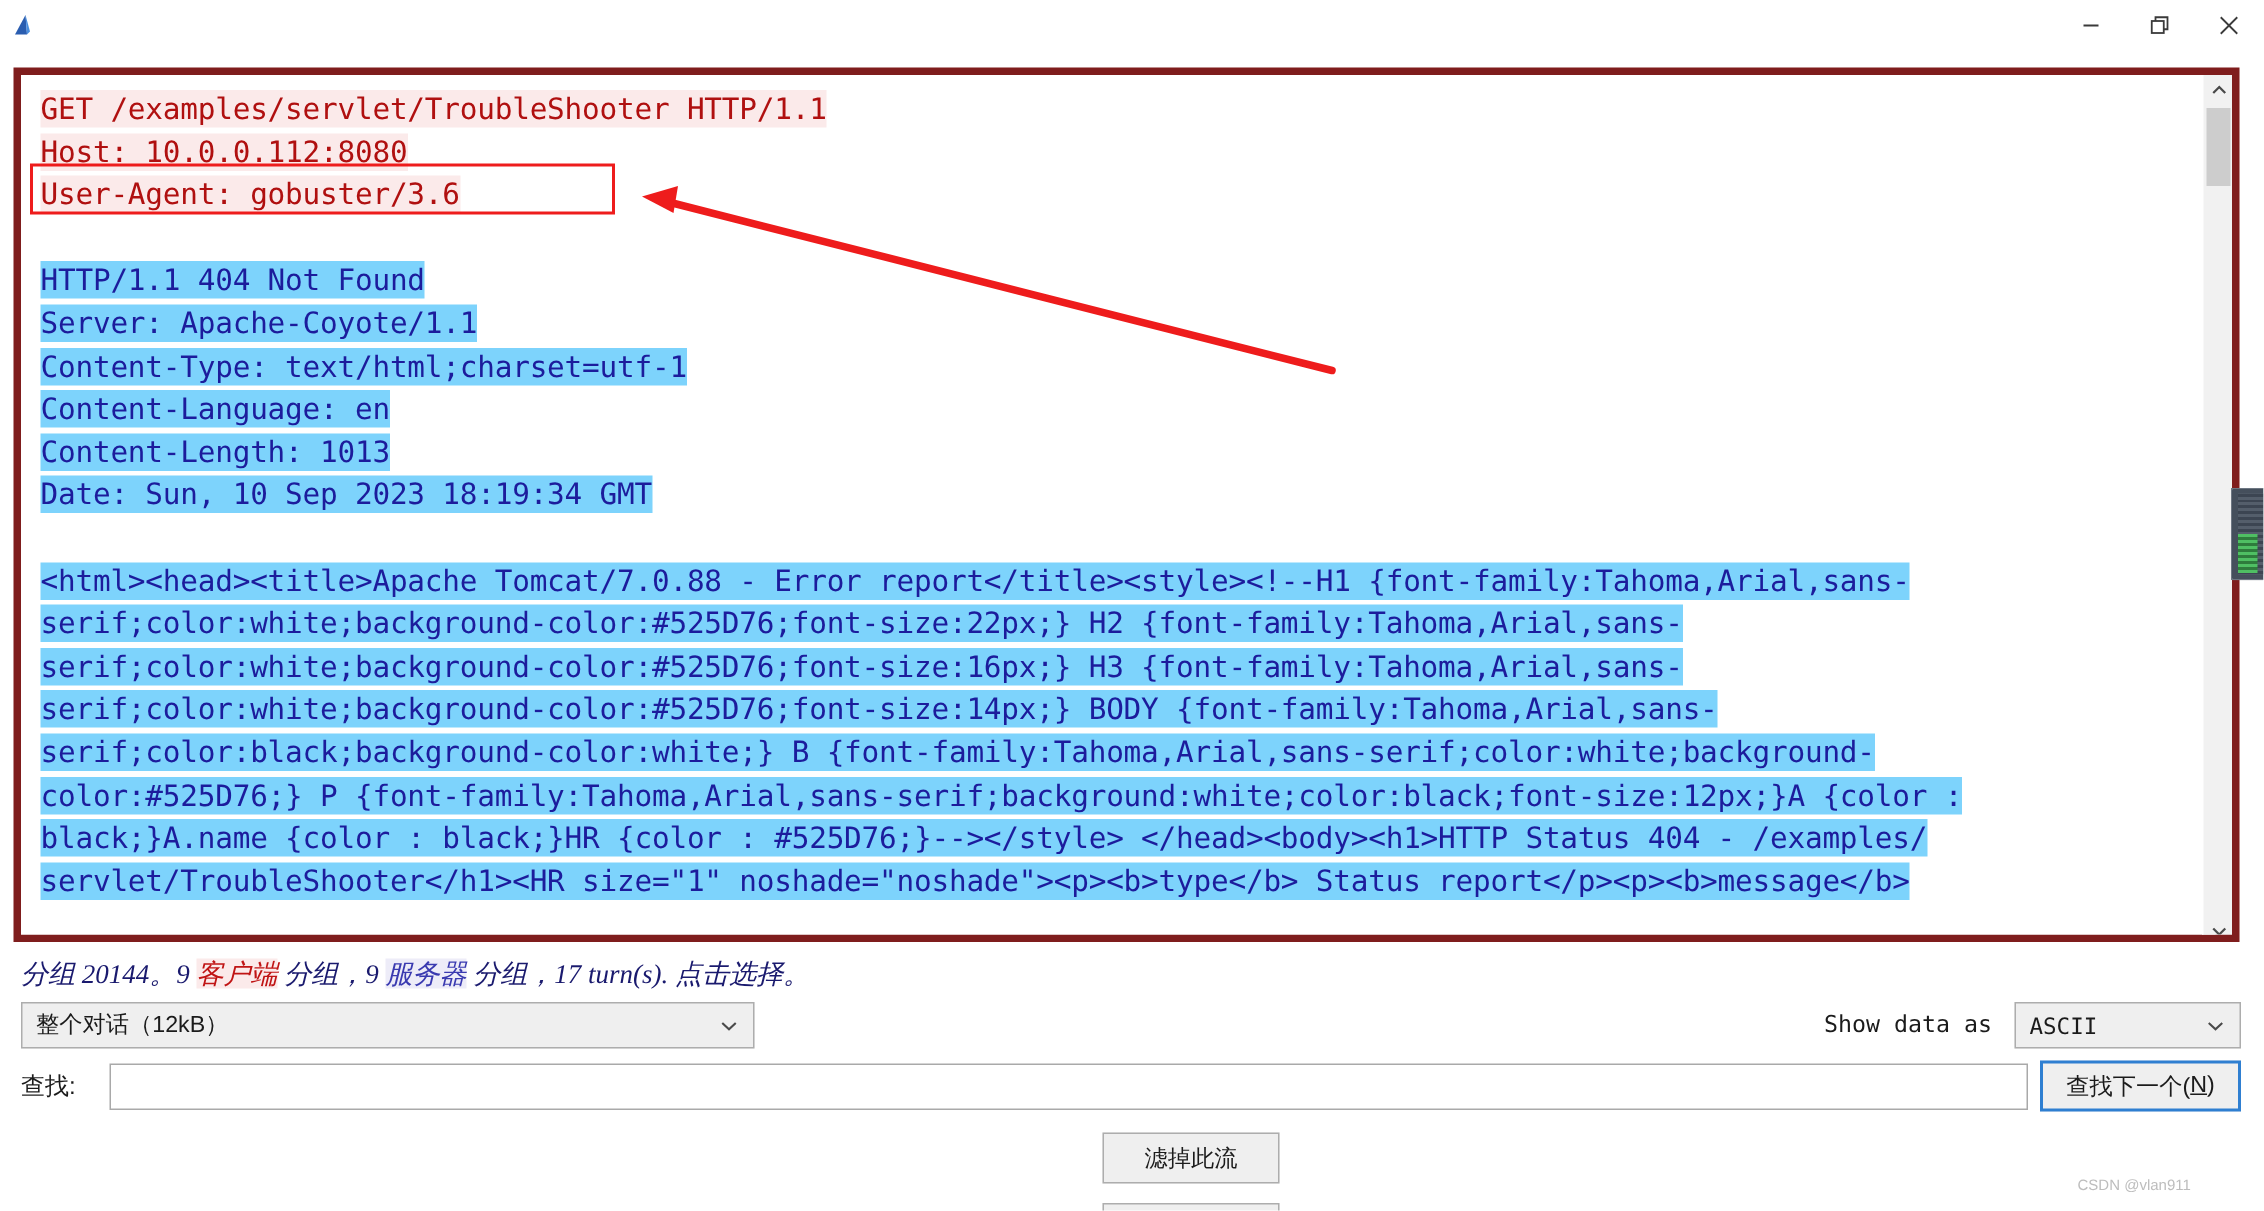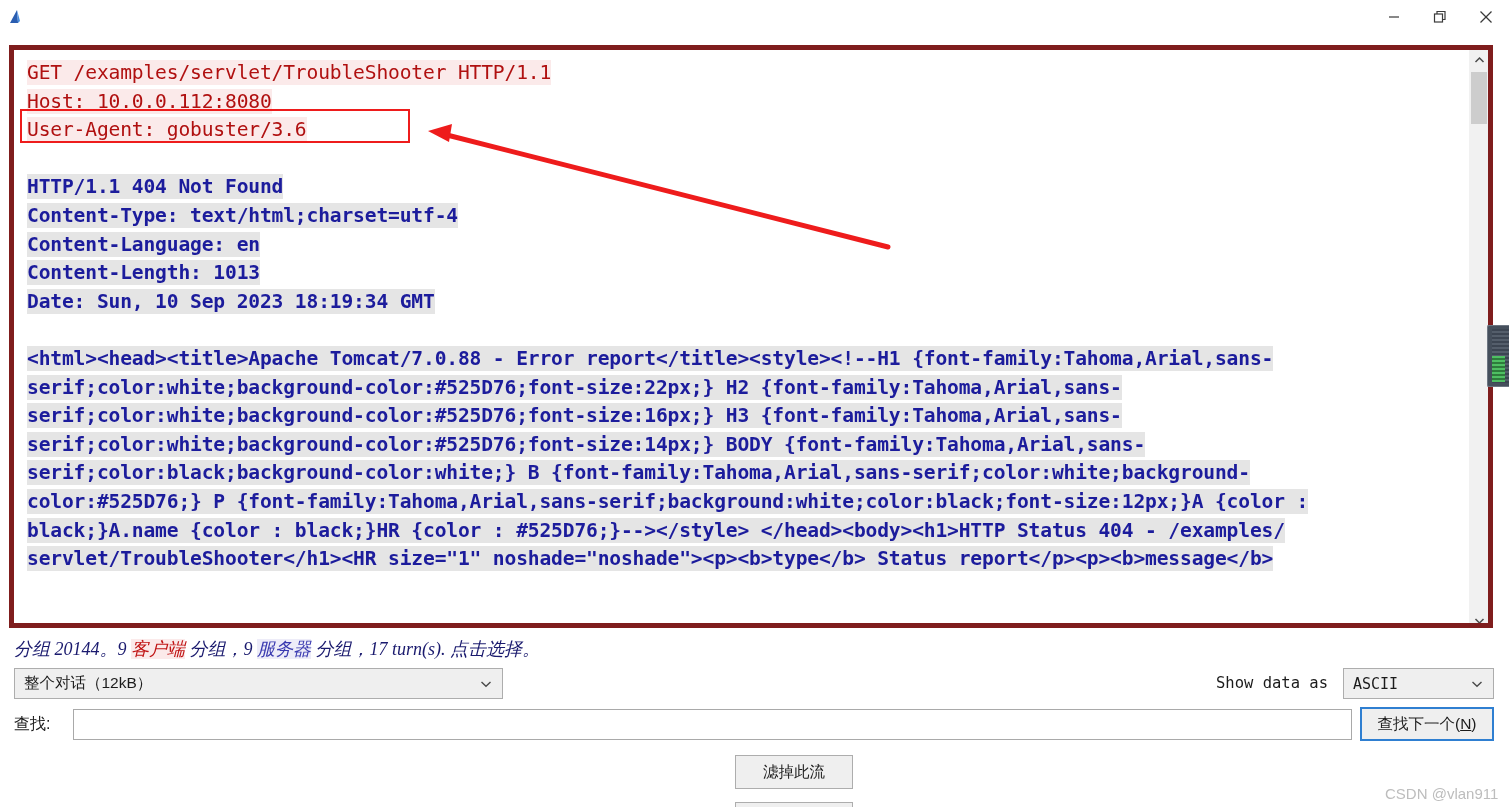--- a/index.html
+++ b/index.html
@@ -61,21 +61,21 @@
     font-family: "DejaVu Sans Mono", monospace;
     font-size: 19.6px;
     line-height: 28.6px;
     white-space: pre;
     letter-spacing: -0.15px;
   }
   .stream-line span.seg { padding: 1px 0; }
   .req { color: #b01010; }
   .req .seg { background: #fbeaea; }
   .res { color: #1c1c9c; }
-  .res .seg { background: #e5e5e5; font-weight: bold; }
+  .res .seg { background: #7dd3fc; }
   .blank { height: 28.6px; }
 
   
   .vscroll {
     position: absolute; right: 0; top: 0;
     width: 20px; height: 581px;
     background: #f1f1f1;
     border-left: 1px solid #ffffff;
   }
   .vscroll .arrow {
@@ -180,21 +180,21 @@
     font-size: 15.5px; color: #1b1b1b;
     white-space: nowrap;
     padding: 0 14px;
   }
   .dlg-btn.cn { min-width: 112px; font-family: "Liberation Sans", sans-serif; }
   .dlg-btn.en { min-width: 118px; font-family: "DejaVu Sans Mono", monospace; font-size: 19px; }
 
   
   .watermark {
     position: absolute; left: 1385px; top: 785px;
-    font-size: 15px; color: #bdbdbd;
+    font-size: 10px; color: #bdbdbd;
     white-space: nowrap;
     font-family: "Liberation Sans", sans-serif;
   }
 
   
   .edge-widget {
     position: absolute; right: 0; top: 325px;
     width: 22px; height: 62px;
     background: #454f5c;
     border: 1px solid #6d7682;
@@ -247,21 +247,22 @@
   <div class="textview-wrap">
     <div class="textview">
 
       <div class="stream-line req"><span class="seg">GET /examples/servlet/TroubleShooter HTTP/1.1</span></div>
       <div class="stream-line req"><span class="seg">Host: 10.0.0.112:8080</span></div>
       <div class="stream-line req"><span class="seg">User-Agent: gobuster/3.6</span></div>
 
       <div class="blank"></div>
 
       <div class="stream-line res"><span class="seg">HTTP/1.1 404 Not Found</span></div>
-      <div class="stream-line res"><span class="seg">Content-Type: text/html;charset=utf-4</span></div>
+      <div class="stream-line res"><span class="seg">Server: Apache-Coyote/1.1</span></div>
+      <div class="stream-line res"><span class="seg">Content-Type: text/html;charset=utf-1</span></div>
       <div class="stream-line res"><span class="seg">Content-Language: en</span></div>
       <div class="stream-line res"><span class="seg">Content-Length: 1013</span></div>
       <div class="stream-line res"><span class="seg">Date: Sun, 10 Sep 2023 18:19:34 GMT</span></div>
 
       <div class="blank"></div>
 
       <div class="stream-line res"><span class="seg">&lt;html&gt;&lt;head&gt;&lt;title&gt;Apache Tomcat/7.0.88 - Error report&lt;/title&gt;&lt;style&gt;&lt;!--H1 {font-family:Tahoma,Arial,sans-</span></div>
       <div class="stream-line res"><span class="seg">serif;color:white;background-color:#525D76;font-size:22px;} H2 {font-family:Tahoma,Arial,sans-</span></div>
       <div class="stream-line res"><span class="seg">serif;color:white;background-color:#525D76;font-size:16px;} H3 {font-family:Tahoma,Arial,sans-</span></div>
       <div class="stream-line res"><span class="seg">serif;color:white;background-color:#525D76;font-size:14px;} BODY {font-family:Tahoma,Arial,sans-</span></div>

